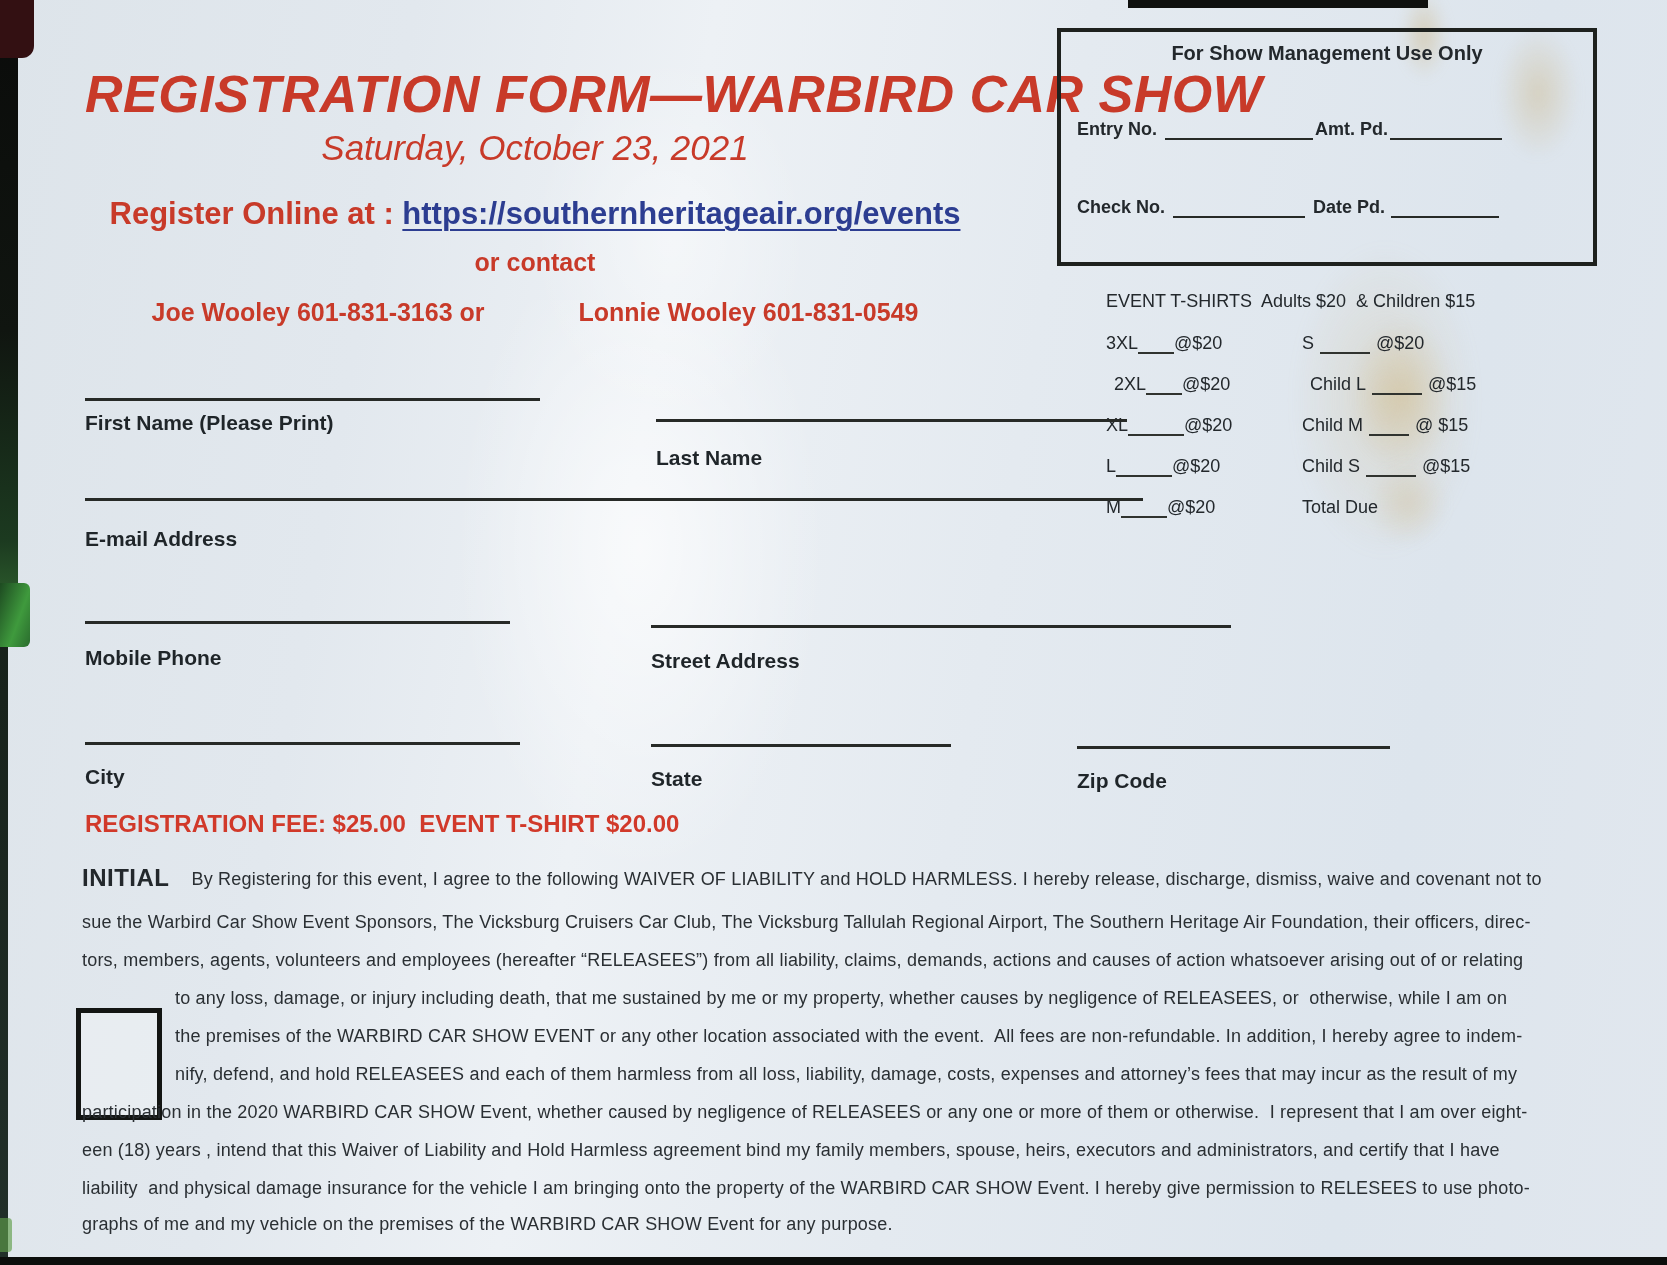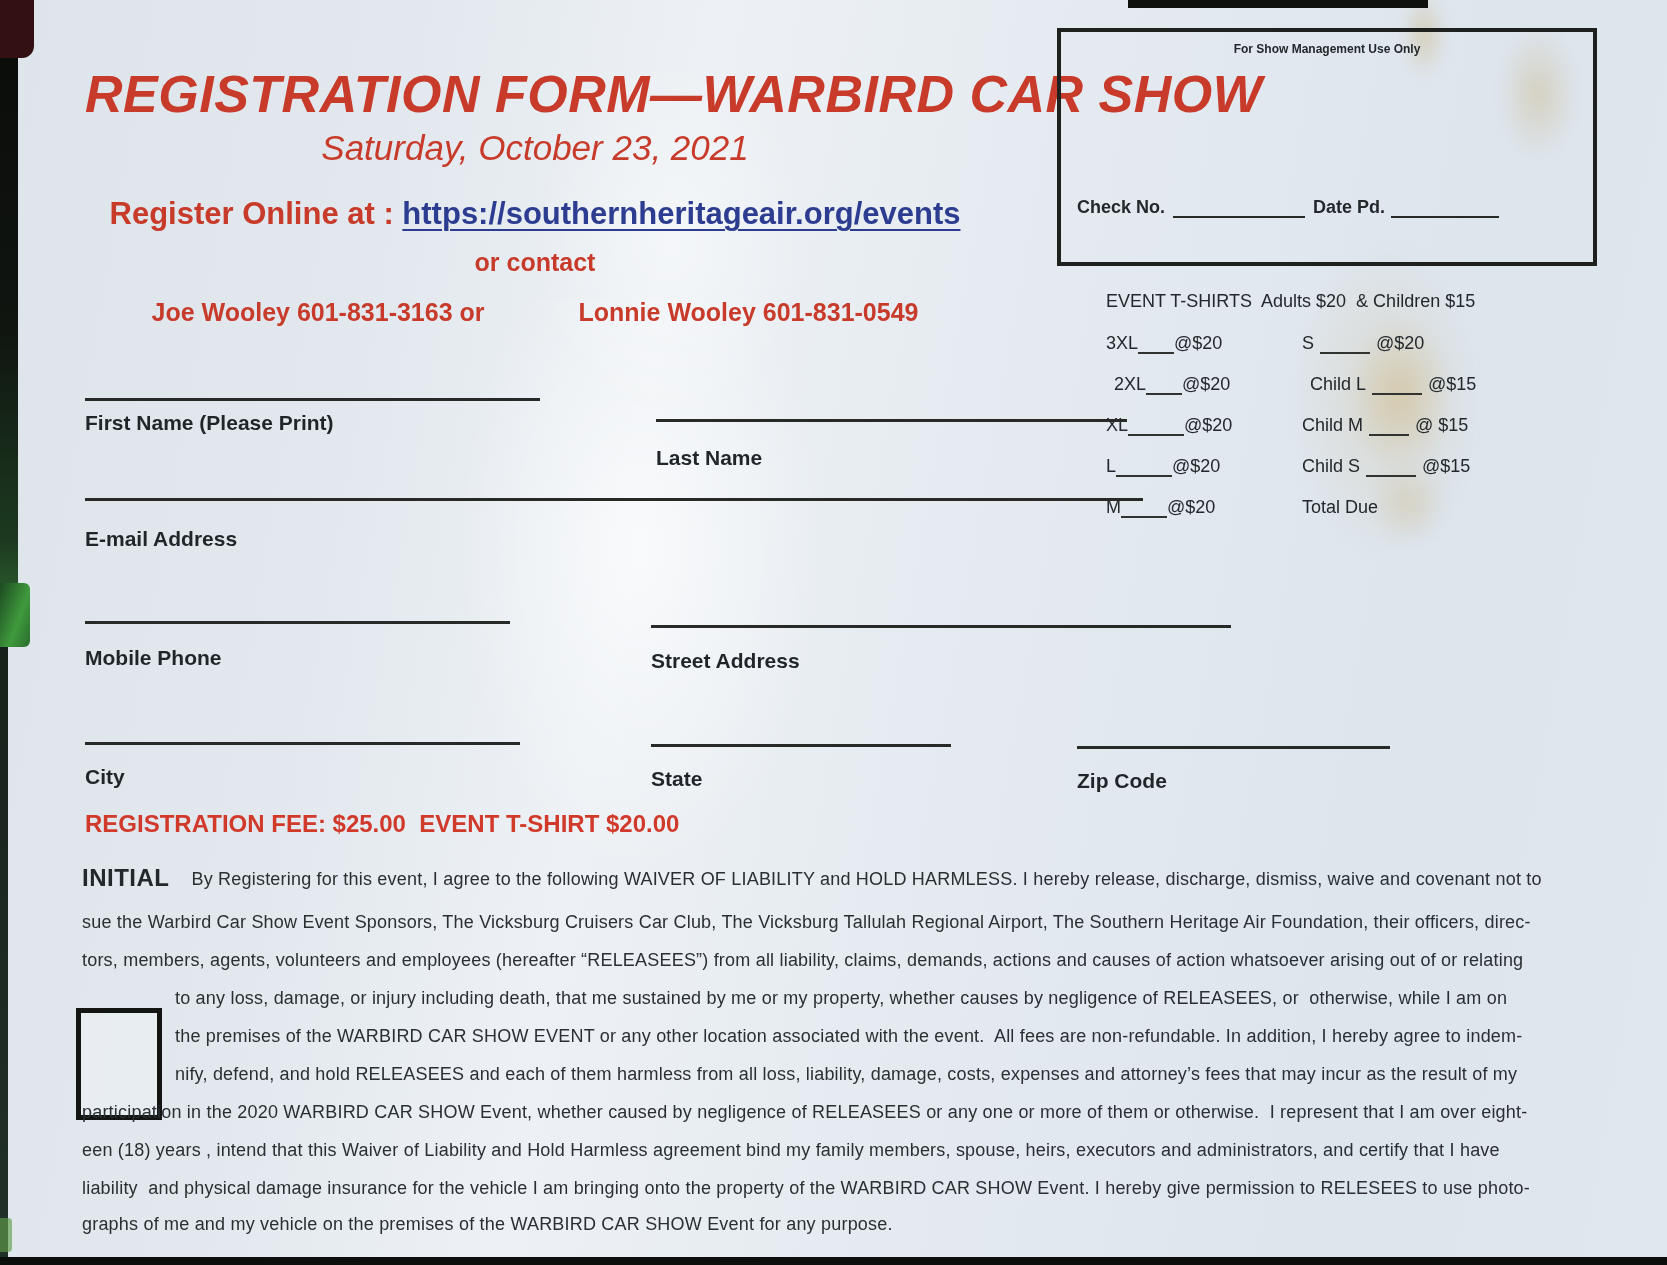--- a/index.html
+++ b/index.html
@@ -43,21 +43,21 @@
   
   .hcol{left:85px;width:900px;text-align:center;}
   .title{top:64px;font-size:52px;font-weight:bold;font-style:italic;color:#c83a29;letter-spacing:.5px;}
   .date{top:128px;font-size:35px;font-weight:normal;font-style:italic;color:#c83a29;}
   .register{top:196px;font-size:31px;font-weight:bold;color:#c83a29;}
   .register a{color:#2c3d91;text-decoration:underline;text-decoration-thickness:2px;text-underline-offset:5px;}
   .orcontact{top:248px;font-size:25px;font-weight:bold;color:#c83a29;}
   .contacts{top:298px;font-size:25px;font-weight:bold;color:#c83a29;display:flex;justify-content:center;gap:94px;}
   
   .mgmt{left:1057px;top:28px;width:540px;height:238px;border:4px solid #1e211e;box-sizing:border-box;}
-  .mgmt-title{position:absolute;left:0;top:10px;width:100%;text-align:center;font-size:12px;font-weight:bold;}
+  .mgmt-title{position:absolute;left:0;top:10px;width:100%;text-align:center;font-size:20px;font-weight:bold;}
   .mgmt-row{position:absolute;left:16px;right:14px;display:flex;align-items:flex-end;font-size:18px;font-weight:bold;}
   .mgmt-row1{top:86px;}
   .mgmt-row2{top:164px;}
   .mblank{display:inline-block;border-bottom:2px solid #272a27;height:20px;}
   
   .tshirts{left:1104px;top:291px;width:480px;font-size:18px;color:#23282c;}
   .thead{position:absolute;left:2px;top:0;}
   .trow{position:absolute;left:2px;display:flex;}
   .tcell-l{width:196px;display:flex;align-items:flex-end;gap:0;}
   .tcell-r{display:flex;align-items:flex-end;gap:6px;}
@@ -90,20 +90,26 @@
   <div class="abs hcol date pre">Saturday, October 23, 2021</div>
   <div class="abs hcol register pre"><span>Register Online at : </span><a href="#">https://southernheritageair.org/events</a></div>
   <div class="abs hcol orcontact pre">or contact</div>
   <div class="abs hcol contacts">
     <span class="pre">Joe Wooley 601-831-3163 or</span>
     <span class="pre">Lonnie Wooley 601-831-0549</span>
   </div>
 
   <div class="abs mgmt">
     <div class="mgmt-title pre">For Show Management Use Only</div>
+    <div class="mgmt-row mgmt-row1">
+      <span class="pre">Entry No.</span>
+      <span class="mblank w46" style="width:148px;margin-left:8px;"></span>
+      <span class="pre" style="margin-left:2px;">Amt. Pd.</span>
+      <span class="mblank" style="width:112px;margin-left:2px;"></span>
+    </div>
     <div class="mgmt-row mgmt-row2">
       <span class="pre">Check No.</span>
       <span class="mblank" style="width:132px;margin-left:8px;"></span>
       <span class="pre" style="margin-left:8px;">Date Pd.</span>
       <span class="mblank" style="width:108px;margin-left:6px;"></span>
     </div>
   </div>
 
   <div class="abs tshirts">
     <div class="thead pre">EVENT T-SHIRTS  Adults $20  &amp; Children $15</div>

